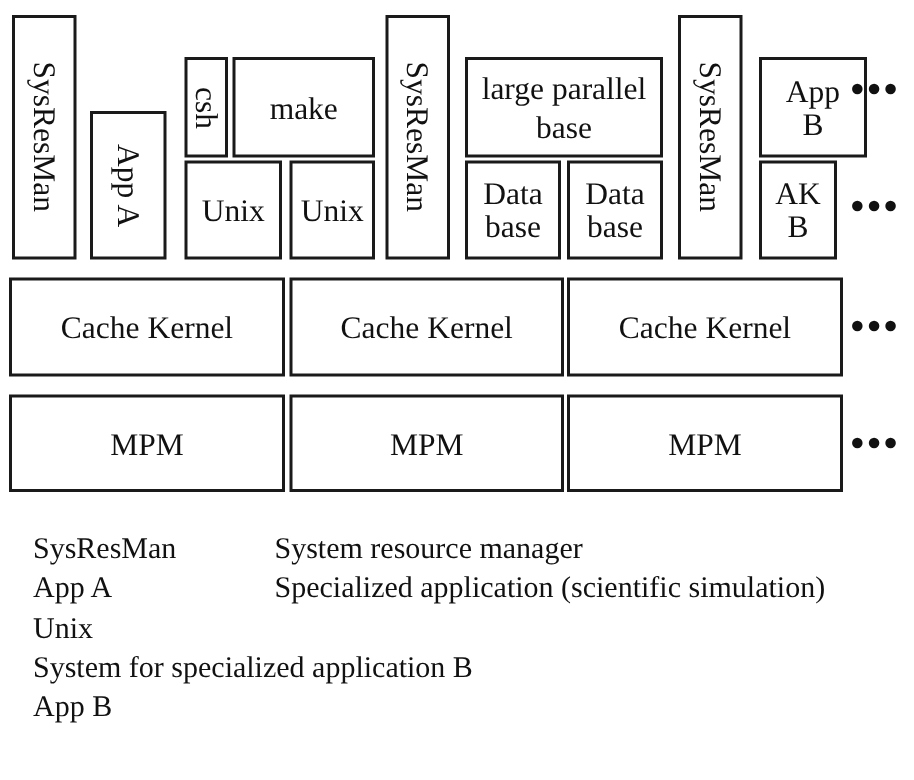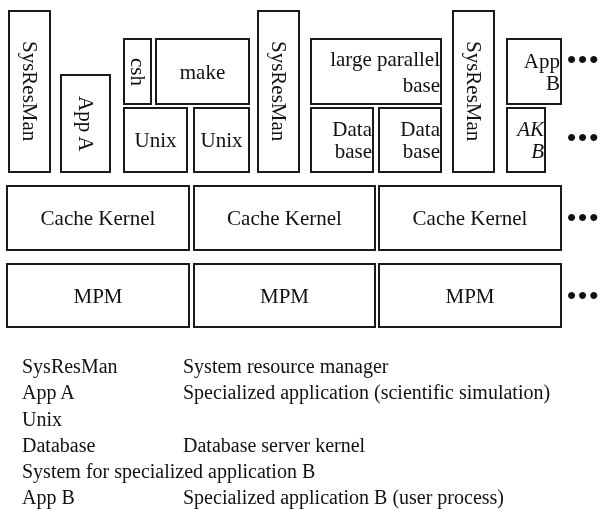--- a/index.html
+++ b/index.html
@@ -27,21 +27,20 @@
       font-size: 21px;
       line-height: 22px;
     }
     .vert {
       writing-mode: vertical-rl;
       text-orientation: sideways;
       white-space: nowrap;
     }
     .two-line {
       flex-direction: column;
-      align-items: flex-end;
     }
     .dots {
       position: absolute;
       font-size: 26px;
       letter-spacing: 2px;
       line-height: 20px;
       font-weight: bold;
     }
     .legend {
       position: absolute;
@@ -101,26 +100,26 @@
 
 <div class="box two-line" style="left:378px; top:107px; width:64px; height:66px;">
   <span>Data</span>
   <span>base</span>
 </div>
 
 <div class="box" style="left:452px; top:10px; width:43px; height:163px;">
   <span class="vert">SysResMan</span>
 </div>
 
-<div class="box two-line" style="left:506px; top:38px; width:56px; height:67px;">
+<div class="box two-line" style="left:506px; top:38px; width:72px; height:67px;">
   <span>App</span>
   <span>B</span>
 </div>
 
-<div class="box two-line" style="left:506px; top:107px; width:40px; height:66px;font-style:italic;">
+<div class="box two-line" style="left:506px; top:107px; width:52px; height:66px;">
   <span>AK</span>
   <span>B</span>
 </div>
 
 <div class="dots" style="left:567px; top:50px;">•••</div>
 <div class="dots" style="left:567px; top:128px;">•••</div>
 
 <div class="box" style="left:6px; top:185px; width:184px; height:66px;">
   <span>Cache Kernel</span>
 </div>
@@ -149,23 +148,18 @@
     <span>System resource manager</span>
   </div>
   <div class="legend-row">
     <span class="legend-term">App A</span>
     <span>Specialized application (scientific simulation)</span>
   </div>
   <div class="legend-row">
     <span class="legend-term">Unix</span>
   </div>
   <div class="legend-row">
-    <span class="legend-term">Database</span>
-    <span>Database server kernel</span>
-  </div>
-  <div class="legend-row">
     <span>System for specialized application B</span>
   </div>
   <div class="legend-row">
     <span class="legend-term">App B</span>
-    <span>Specialized application B (user process)</span>
   </div>
 </div>
 
 </body></html>

